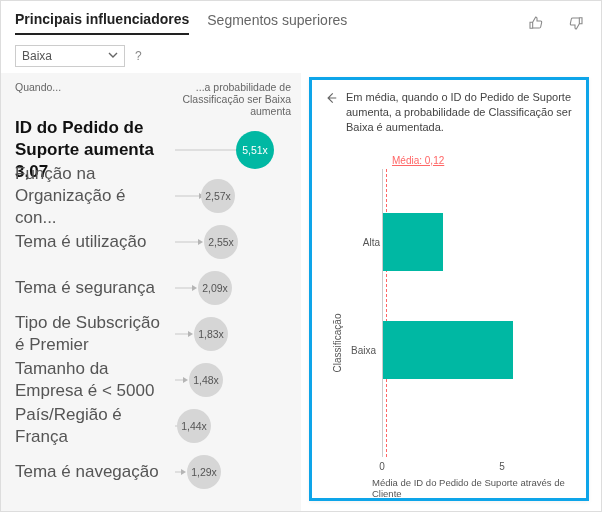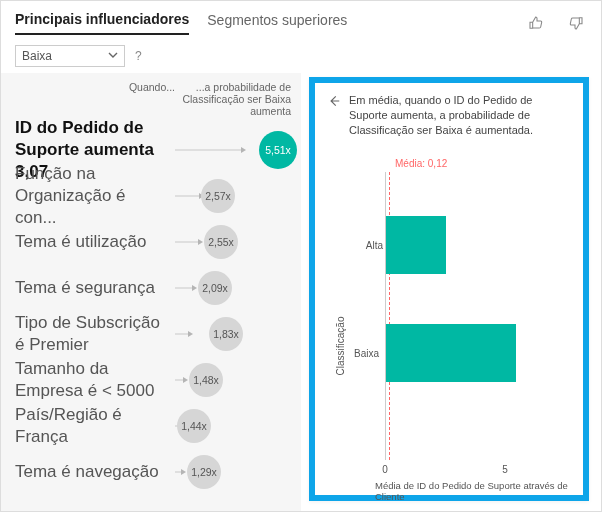--- a/index.html
+++ b/index.html
@@ -80,21 +80,21 @@
     display: flex;
     flex-direction: column;
     padding: 8px 10px 0 14px;
   }
   .col-headers {
     display: flex;
     font-size: 10.5px;
     color: #666;
     margin-bottom: 10px;
   }
-  .col-headers .w-col { width: 160px; text-align: right; }
+  .col-headers .w-col { width: 160px; }
   .col-headers .p-col { flex: 1; text-align: right; }
   .inf-row {
     display: flex;
     align-items: center;
     height: 46px;
     cursor: pointer;
   }
   .inf-row .label {
     width: 160px;
     font-size: 17px;
@@ -147,21 +147,21 @@
     width: 38px; height: 38px;
   }
   .right {
     flex: 1;
     position: relative;
     padding: 10px 0 0 0;
   }
   .chart-card {
     position: absolute;
     left: 8px; right: 12px; top: 4px; bottom: 10px;
-    border: 6px solid #0ea5e9;
+    border: 3px solid #0ea5e9;
     box-shadow: 0 1px 4px rgba(0,0,0,0.06);
     background: #fff;
     padding: 10px 12px 4px 12px;
     display: flex;
     flex-direction: column;
   }
   .chart-title-row {
     display: flex;
     gap: 8px;
     align-items: flex-start;
@@ -179,20 +179,21 @@
   }
   .chart-area {
     flex: 1;
     position: relative;
     margin-top: 10px;
   }
   .avg-label {
     position: absolute;
     font-size: 10px;
     color: #f66;
+    text-decoration: underline;
   }
   .avg-line {
     position: absolute;
     border-left: 1.5px dashed #f66;
   }
   .y-axis-line {
     position: absolute;
     width: 1px;
     background: #ccc;
   }
@@ -268,21 +269,21 @@
       <div class="col-headers">
         <div class="w-col">Quando...</div>
         <div class="p-col">...a probabilidade de Classificação ser Baixa aumenta</div>
       </div>
       <div id="inf-list">
           <div class="inf-row selected">
             <div class="label">ID do Pedido de Suporte aumenta 3,07</div>
             <div class="track">
               <div class="line" style="width: 68px;"></div>
               <div class="arrowhead" style="left: 68px;"></div>
-              <div class="bubble" style="left: 84px;">5,51x</div>
+              <div class="bubble" style="left: 61px;">5,51x</div>
             </div>
           </div>
           <div class="inf-row">
             <div class="label">Função na Organização é con...</div>
             <div class="track">
               <div class="line" style="width: 26px;"></div>
               <div class="arrowhead" style="left: 26px;"></div>
               <div class="bubble" style="left: 26px;">2,57x</div>
             </div>
           </div>
@@ -300,21 +301,21 @@
               <div class="line" style="width: 19px;"></div>
               <div class="arrowhead" style="left: 19px;"></div>
               <div class="bubble" style="left: 23px;">2,09x</div>
             </div>
           </div>
           <div class="inf-row">
             <div class="label">Tipo de Subscrição é Premier</div>
             <div class="track">
               <div class="line" style="width: 15px;"></div>
               <div class="arrowhead" style="left: 15px;"></div>
-              <div class="bubble" style="left: 34px;">1,83x</div>
+              <div class="bubble" style="left: 19px;">1,83x</div>
             </div>
           </div>
           <div class="inf-row">
             <div class="label">Tamanho da Empresa é &lt; 5000</div>
             <div class="track">
               <div class="line" style="width: 10px;"></div>
               <div class="arrowhead" style="left: 10px;"></div>
               <div class="bubble" style="left: 14px;">1,48x</div>
             </div>
           </div>

